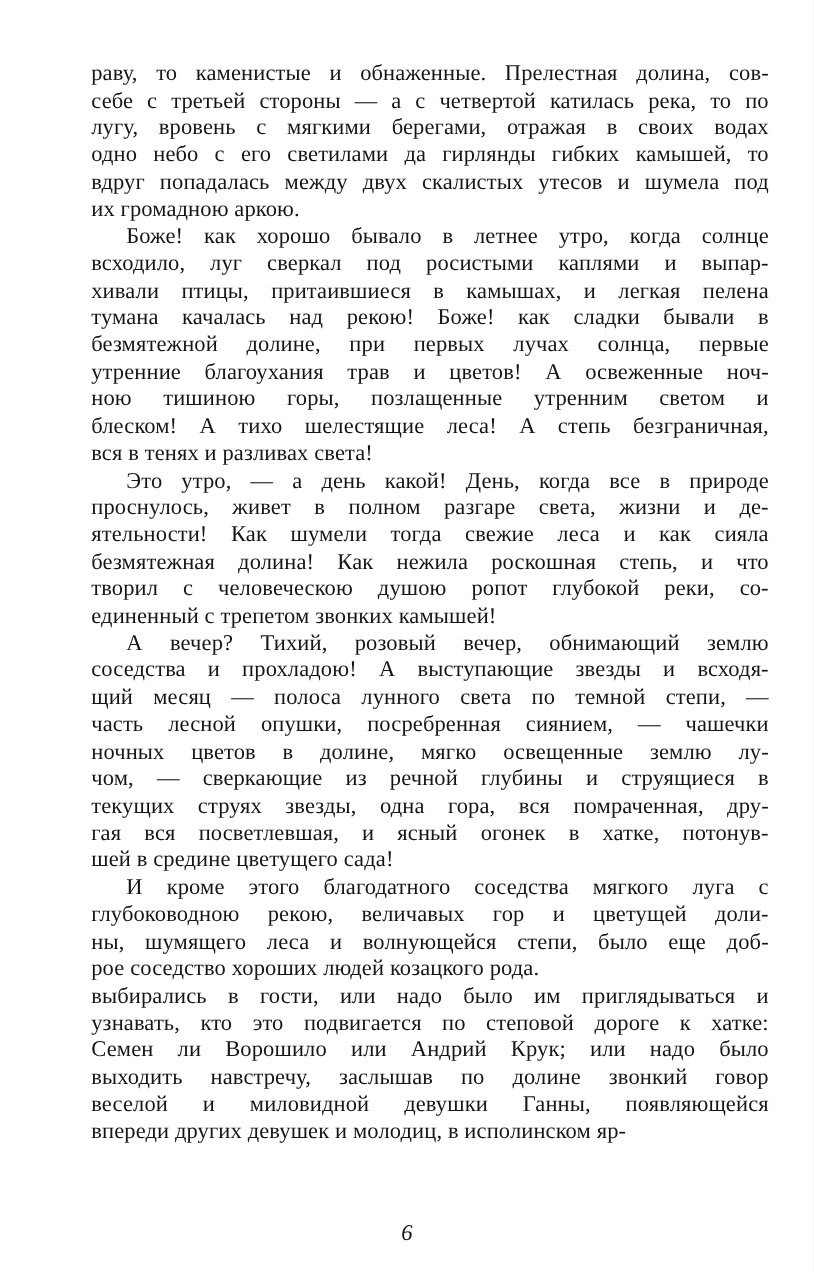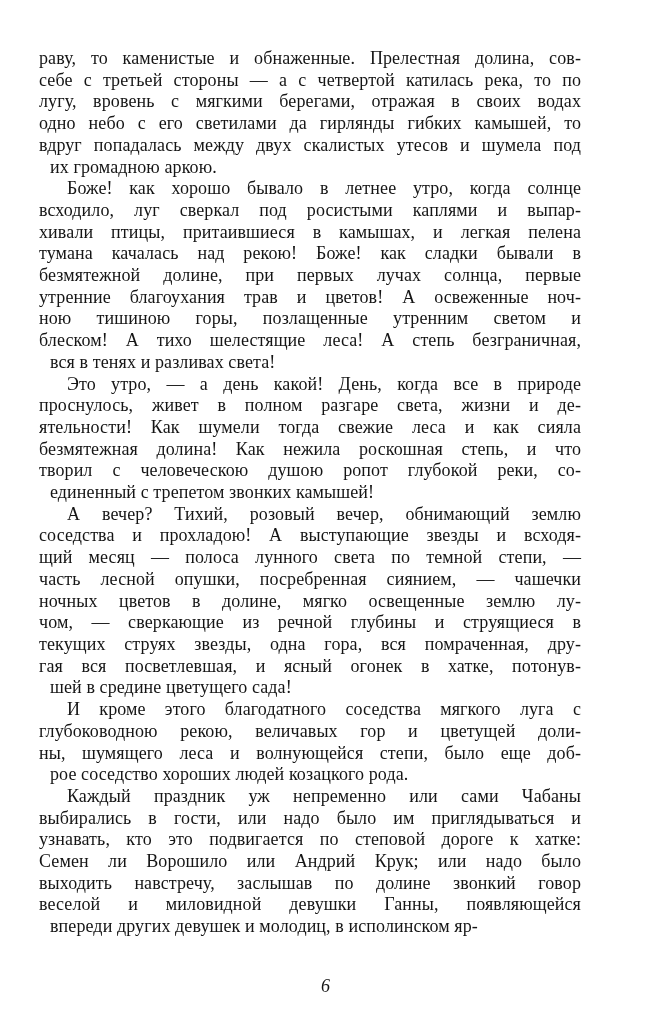--- a/index.html
+++ b/index.html
@@ -12,38 +12,37 @@
     width: 651px;
     height: 1024px;
     margin: 0 auto;
     background: #ffffff;
     font-family: "Liberation Serif", "DejaVu Serif", serif;
     color: #151515;
     overflow: hidden;
   }
   .text-block {
     position: absolute;
-    left: 39px;
+    left: 73px;
     top: 48px;
     width: 542px;
   }
   .para {
     margin: 0;
     padding: 0;
   }
   .line {
     font-size: 18px;
     line-height: 21.7px;
     text-align: justify;
     text-align-last: justify;
     letter-spacing: 0.1px;
   }
   .line.last {
     text-align-last: left;
-    margin-left: 11px;
   }
   .line.indent {
     text-indent: 28px;
   }
   .page-number {
     position: absolute;
     left: 0;
     right: 0;
     top: 976px;
     text-align: center;
@@ -95,21 +94,20 @@
         <div class="line">гая вся посветлевшая, и ясный огонек в хатке, потонув-</div>
         <div class="line last">шей в средине цветущего сада!</div>
       </div>
     <div class="para">
         <div class="line indent">И кроме этого благодатного соседства мягкого луга с</div>
         <div class="line">глубоководною рекою, величавых гор и цветущей доли-</div>
         <div class="line">ны, шумящего леса и волнующейся степи, было еще доб-</div>
         <div class="line last">рое соседство хороших людей козацкого рода.</div>
       </div>
     <div class="para">
-        <div class="line indent">Каждый праздник уж непременно или сами Чабаны</div>
         <div class="line">выбирались в гости, или надо было им приглядываться и</div>
         <div class="line">узнавать, кто это подвигается по степовой дороге к хатке:</div>
         <div class="line">Семен ли Ворошило или Андрий Крук; или надо было</div>
         <div class="line">выходить навстречу, заслышав по долине звонкий говор</div>
         <div class="line">веселой и миловидной девушки Ганны, появляющейся</div>
         <div class="line last">впереди других девушек и молодиц, в исполинском яр-</div>
       </div>
   </div>
   <div class="page-number">6</div>
 </div>

